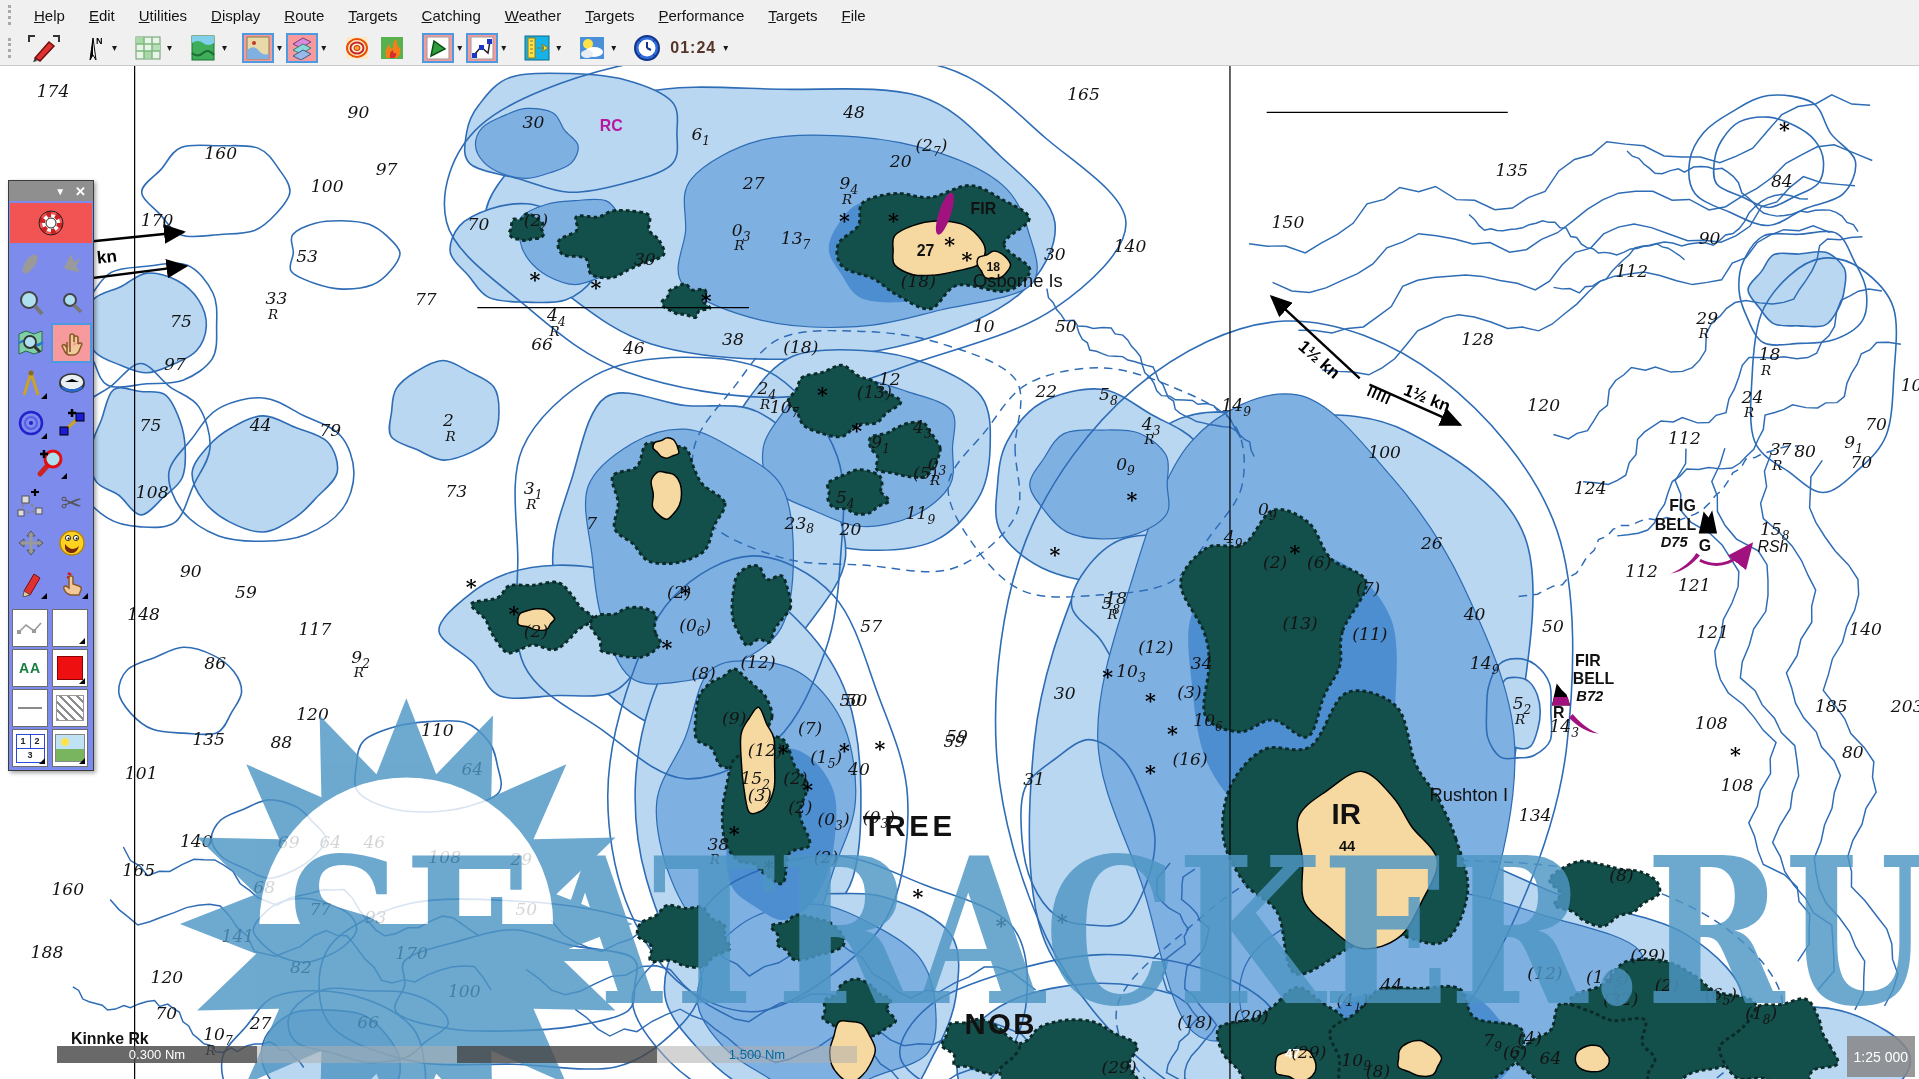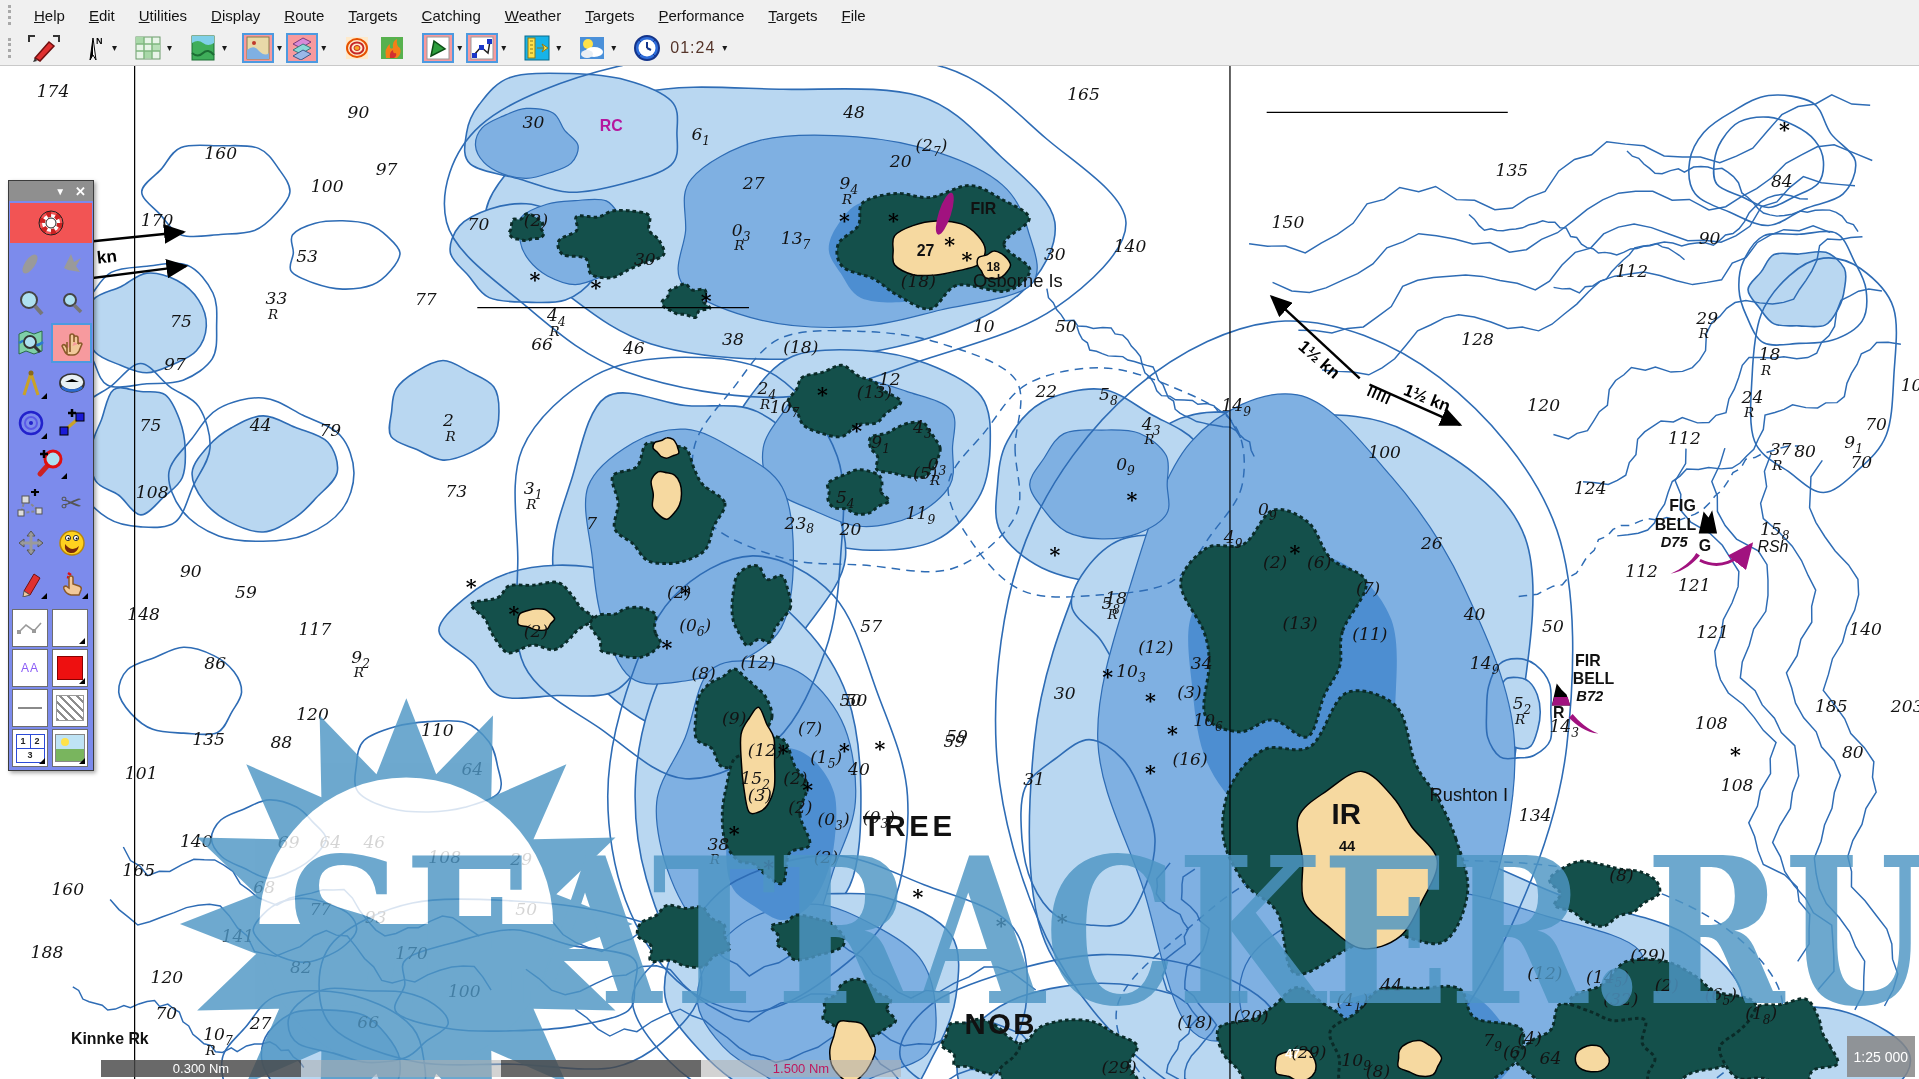--- a/index.html
+++ b/index.html
@@ -12,21 +12,21 @@
   .menu-item{display:inline-block;padding:5px 12px;font-size:15px;color:#141414;cursor:default;}
   .menu-item::first-letter{text-decoration:underline;}
 
   
   .toolbar{height:36px;background:#f0f0f0;display:flex;align-items:center;gap:3px;padding-left:6px;
     border-bottom:1px solid #c9c9c9;box-sizing:border-box;}
   .tbtn{width:32px;height:30px;display:flex;align-items:center;justify-content:center;border:1px solid transparent;box-sizing:border-box;}
   .tbtn.active{background:#f79a9e;border:2px solid #4d9ae0;}
   .caret{font-size:10px;color:#1a1a1a;margin:0 1px 0 0;}
   .tspace{width:8px;}
-  .clock-time{font-size:16px;font-weight:400;color:#553429;letter-spacing:1px;margin:0 4px;}
+  .clock-time{font-size:16px;font-weight:700;color:#553429;letter-spacing:1px;margin:0 4px;}
 
   
   .chartwrap{position:relative;width:1919px;height:1013px;}
   #chart{position:absolute;left:0;top:0;width:1919px;height:1013px;display:block;}
   .snd{font-family:"DejaVu Serif",serif;font-style:italic;font-size:14px;fill:#131313;}
   .ast{font-family:"DejaVu Serif",serif;font-weight:700;font-size:17px;fill:#000;}
 
   
   .palette{position:absolute;left:8px;top:114px;width:86px;background:#7c8bec;
     border:1px solid #3c3c3c;box-shadow:2px 2px 4px rgba(0,0,0,.35);box-sizing:border-box;}
@@ -38,35 +38,35 @@
   .pbtn{width:41px;height:40px;display:flex;align-items:center;justify-content:center;position:relative;box-sizing:border-box;}
   .pbtn.wide{width:82px;background:#f25454;}
   .pbtn.active{background:#f79a9e;outline:2px solid #4d9ae0;outline-offset:-2px;}
   .pbtn.flyout::after{content:"";position:absolute;right:4px;bottom:4px;width:0;height:0;
     border-left:6px solid transparent;border-bottom:6px solid #000;}
   .psep{width:82px;height:5px;}
   .pbox{width:36px;height:38px;background:#fff;border:1px solid #6e6e6e;margin:1px 2px;
     display:flex;align-items:center;justify-content:center;position:relative;box-sizing:border-box;}
   .pbox.flyout::after{content:"";position:absolute;right:2px;bottom:2px;width:0;height:0;
     border-left:6px solid transparent;border-bottom:6px solid #000;}
-  .aa{font-size:12px;color:#8b5cf6;font-weight:400;letter-spacing:1px;}
+  .aa{font-size:14px;color:#15803d;font-weight:700;letter-spacing:1px;}
   .redfill{width:24px;height:22px;background:#ee1010;border:1px solid #880000;}
   .lineweight{width:24px;height:0;border-top:2px solid #8a8a8a;}
   .hatch{width:26px;height:24px;background:repeating-linear-gradient(45deg,#8d8d8d 0 2px,#fff 2px 6px);border:1px solid #999;}
   .pic{width:28px;height:26px;background:linear-gradient(180deg,#bfe3f4 0 55%,#79b55e 55% 100%);position:relative;border:1px solid #888;}
   .pic::before{content:"";position:absolute;left:5px;top:3px;width:8px;height:8px;border-radius:50%;background:#ffe24a;}
   .nums{display:grid;grid-template-columns:13px 13px;grid-auto-rows:13px;border:1px solid #2b4bd7;background:#2b4bd7;gap:1px;}
   .nums span{background:#fff;font-size:9px;font-weight:700;color:#222;display:flex;align-items:center;justify-content:center;}
   .nums .full{grid-column:1/3;}
 
   
-  .scalebar{position:absolute;left:57px;bottom:2px;height:17px;display:flex;font-size:13px;margin-left:44px;}
+  .scalebar{position:absolute;left:57px;bottom:16px;height:17px;display:flex;font-size:13px;}
   .seg{width:200px;display:flex;align-items:center;justify-content:center;color:#fff;}
   .seg.dark{background:rgba(72,72,72,.82);}
-  .seg.light{background:rgba(175,175,175,.55);color:#be185d;}
+  .seg.light{background:rgba(175,175,175,.55);color:#0369a1;}
   .scalebox{position:absolute;right:4px;bottom:2px;height:17px;padding:12px 7px;background:rgba(135,135,135,.85);
     color:#fff;display:flex;align-items:center;font-size:14px;}
 </style>
 </head>
 <body>
 
 <div class="app">
 
   <div class="menubar">
     <div class="grip"></div>

